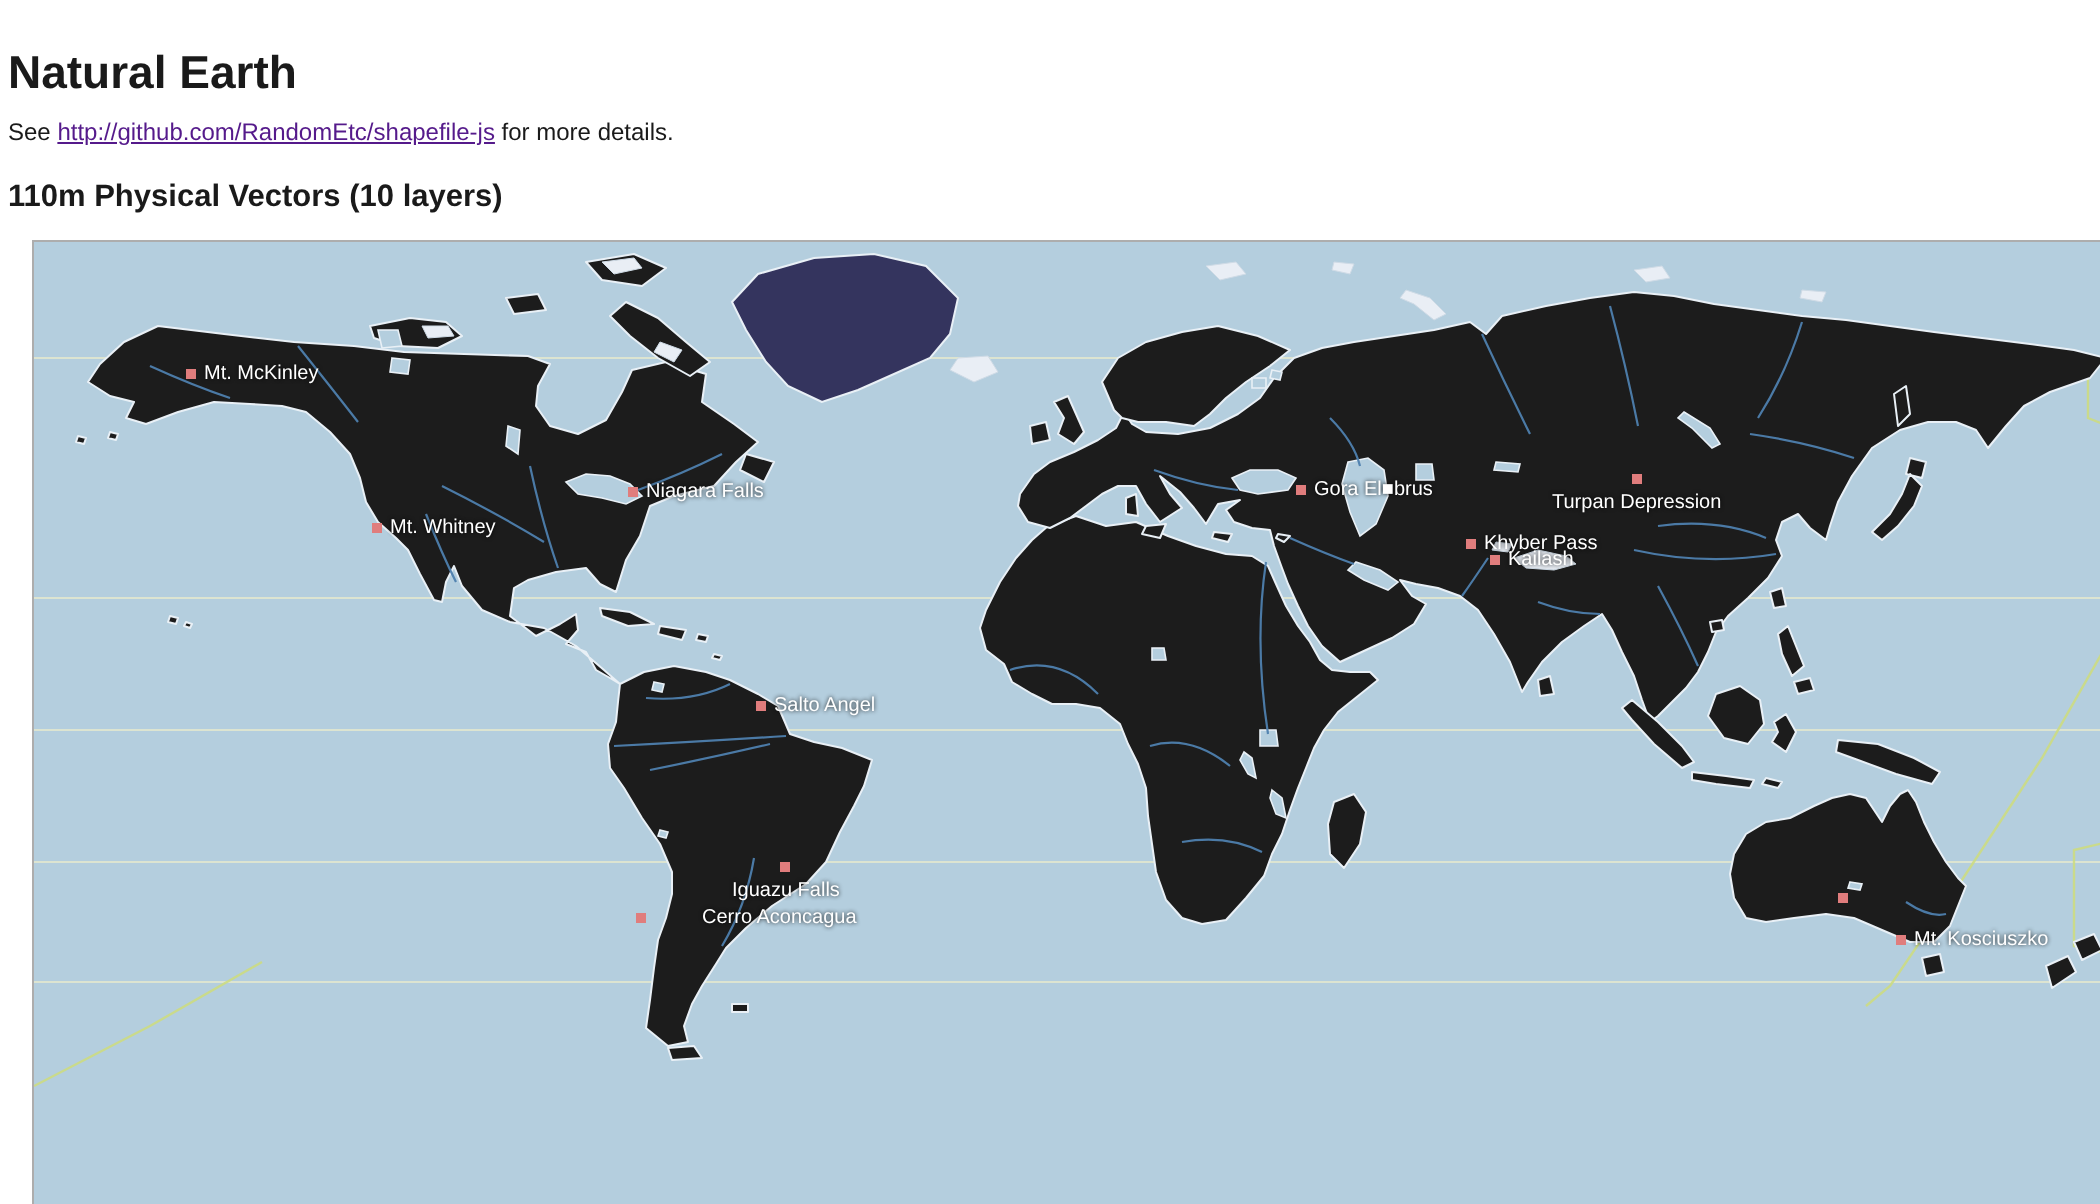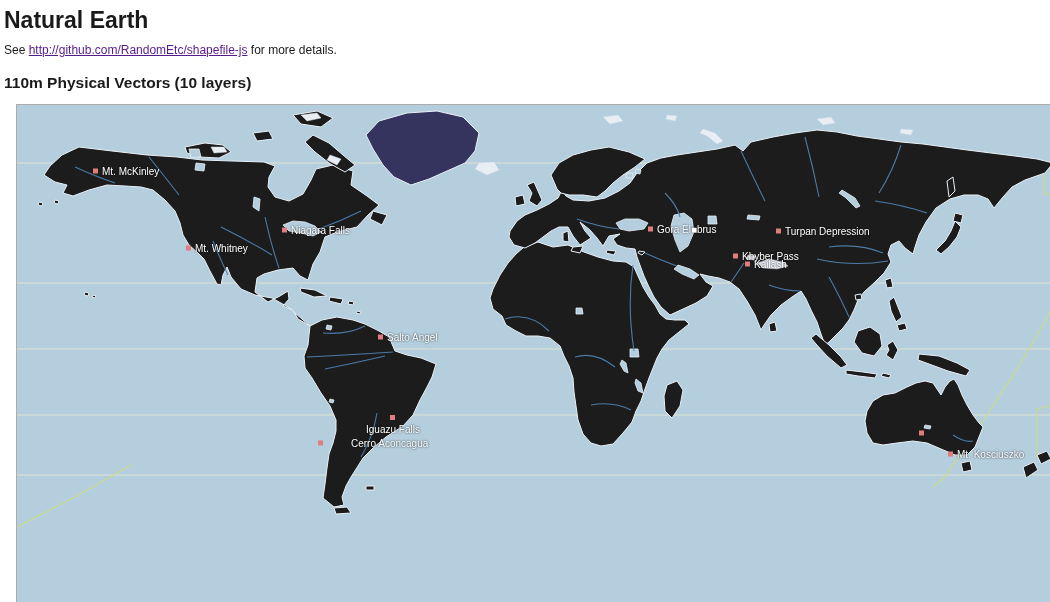--- a/index.html
+++ b/index.html
@@ -7,21 +7,21 @@
     --glacier:#e9eef5; --river:#4e7fae; --geoline:#e3e8cf; --dateline:#ccdb82;
     --marker:#e07d7d; --label:#ffffff; --link:#551a8b; --status_bg:#d4d0c8;
     --strip_bg:#14141c; --page_bg:#ffffff; --text:#1a1a1a;
   }
   *{box-sizing:border-box;}
   html,body{margin:0;padding:0;}
   body{
     width:1050px;height:602px;overflow:hidden;background:var(--page_bg);
     font-family:"Liberation Sans",sans-serif;color:var(--text);
   }
-  .content{padding:2px 4px 0 4px;}
+  .content{padding:2px 4px 0 4px;margin-top:16px;}
   h1{font-size:23px;margin:5px 0 9px 0;font-weight:bold;}
   p{font-size:12px;line-height:15px;margin:0 0 11px 0;white-space:nowrap;overflow:hidden;}
   h2{font-size:15.5px;margin:16px 0 12px 0;font-weight:bold;}
   a{color:var(--link);text-decoration:underline;cursor:pointer;}
   .map-wrap{
     position:relative;margin-left:16px;width:1044px;height:516px;
     border:1px solid #adadad;background:var(--ocean);overflow:hidden;
   }
   .map-wrap svg{display:block;width:1044px;height:436px;}
   .land{fill:var(--land);stroke:var(--coast);stroke-width:1;stroke-linejoin:round;}
@@ -95,33 +95,33 @@
 
     <g>
       <path class="river" d="M132,52 Q148,72 162,90 M58,62 Q80,72 98,78 M248,112 Q254,140 262,163 M204,122 Q232,136 255,150 M302,124 Q324,116 344,106 M196,136 Q204,156 211,170 M290,252 Q330,250 376,247 M308,264 Q338,258 368,251 M306,228 Q330,230 348,221 M360,308 Q356,332 344,352 M616,160 Q610,200 617,246 M488,214 Q512,206 532,226 M558,252 Q578,246 598,262 M574,300 Q596,296 614,305 M648,88 Q660,100 663,112 M724,46 Q736,72 748,96 M788,32 Q796,62 802,92 M884,40 Q876,66 862,88 M858,96 Q886,100 910,108 M800,154 Q836,162 871,156 M812,142 Q842,138 866,148 M752,180 Q768,186 783,186 M727,158 Q719,170 714,177 M812,172 Q824,194 832,212 M628,148 Q646,156 660,161 M560,114 Q582,122 602,124 M936,330 Q948,338 956,336"></path>
     </g>
   </svg>
   <div class="labels">
       <div class="map-label" style="left: 76px; top: 66px;">
         <span class="marker"></span>
         <span>Mt. McKinley</span>
       </div>
-      <div class="map-label" style="left: 265px; top: 125px; align-items: center;">
+      <div class="map-label" style="left: 297px; top: 125px; align-items: center;">
         <span class="marker"></span>
         <span>Niagara Falls</span>
       </div>
       <div class="map-label" style="left: 169px; top: 143px;">
         <span class="marker"></span>
         <span>Mt. Whitney</span>
       </div>
       <div class="map-label" style="left: 631px; top: 124px;">
         <span class="marker"></span>
         <span>Gora El■brus</span>
       </div>
-      <div class="map-label" style="left: 759px; top: 126px;">
+      <div class="map-label" style="left: 759px; top: 126px; flex-direction: column;">
         <span class="marker"></span>
         <span>Turpan Depression</span>
       </div>
       <div class="map-label" style="left: 716px; top: 151px;">
         <span class="marker"></span>
         <span>Khyber Pass</span>
       </div>
       <div class="map-label" style="left: 728px; top: 159px;">
         <span class="marker"></span>
         <span>Kailash</span>

